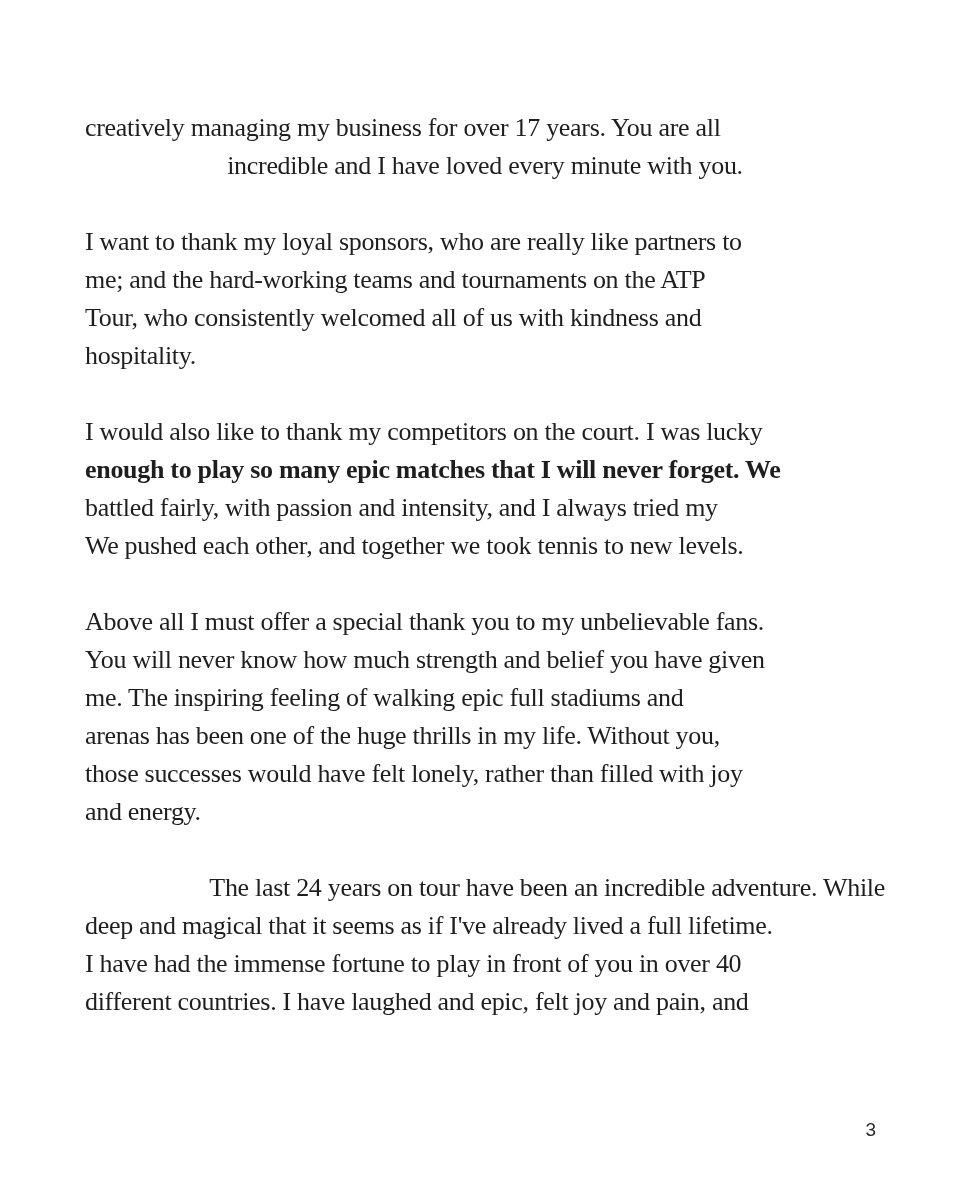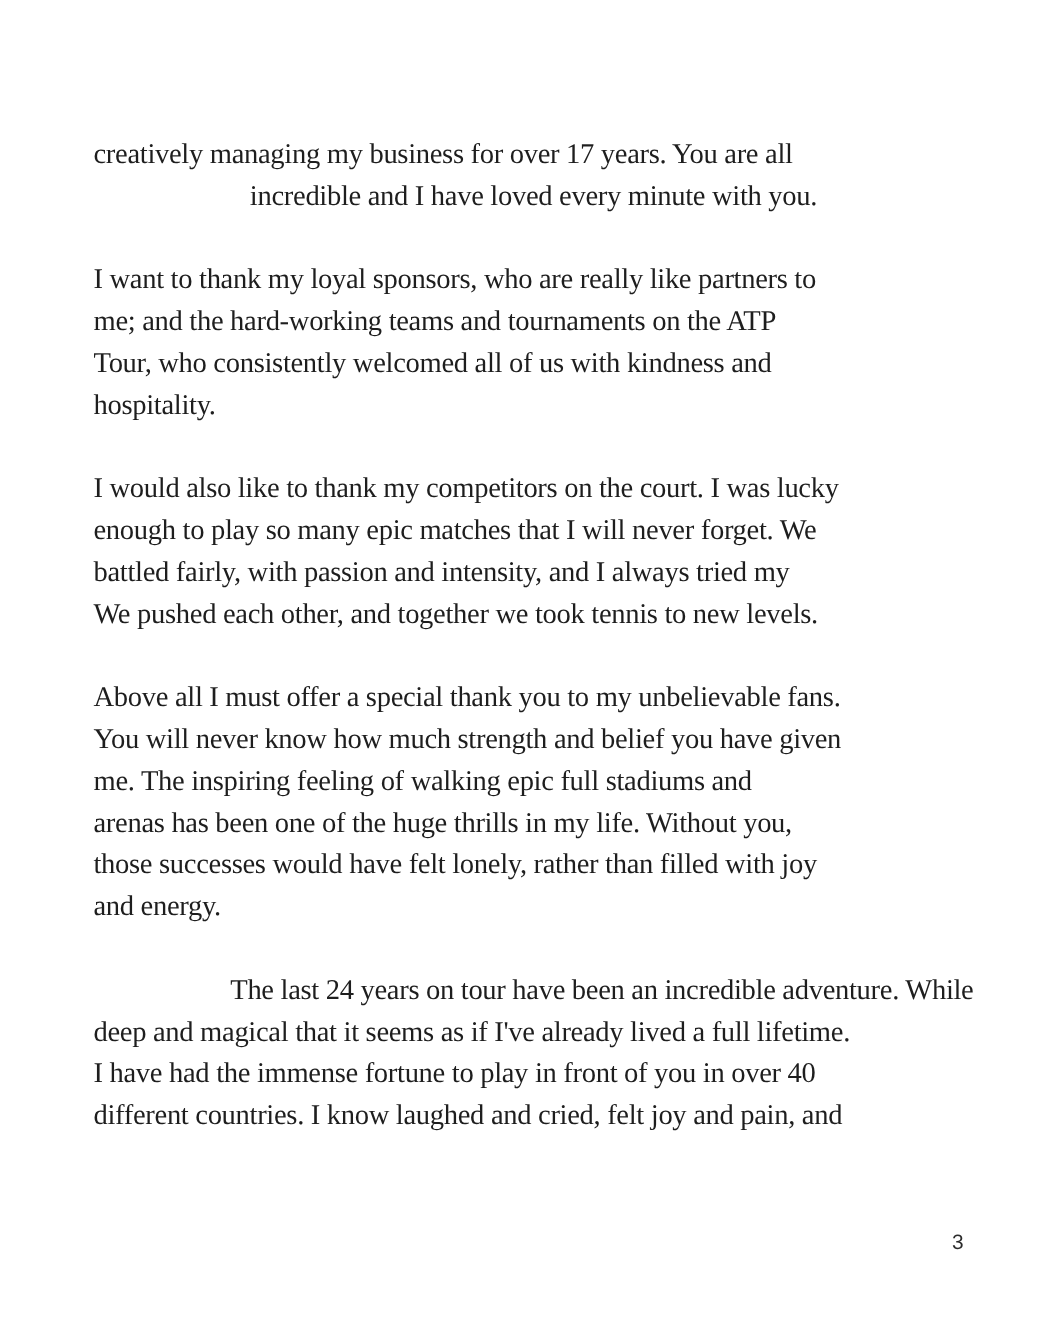--- a/index.html
+++ b/index.html
@@ -45,50 +45,50 @@
     line-height: 22px;
   }
 </style>
 </head>
 <body>
 
 <div class="page">
   <div class="letter-body">
 
     <p class="paragraph">
-      <span class="line" style="display: block; margin-top: 12px;">creatively managing my business for over 17 years. You are all</span>
+      <span class="line" style="display: block;">creatively managing my business for over 17 years. You are all</span>
       <span class="line" style="display: block; text-align: center;">incredible and I have loved every minute with you.</span>
     </p>
 
     <p class="paragraph">
       <span class="line" style="display: block;">I want to thank my loyal sponsors, who are really like partners to</span>
       <span class="line" style="display: block;">me; and the hard-working teams and tournaments on the ATP</span>
       <span class="line" style="display: block;">Tour, who consistently welcomed all of us with kindness and</span>
       <span class="line" style="display: block;">hospitality.</span>
     </p>
 
     <p class="paragraph">
       <span class="line" style="display: block; margin-top: 36px;">I would also like to thank my competitors on the court. I was lucky</span>
-      <span class="line" style="display: block;">enough to play so many epic matches that I will never forget. We</span>
+      <span class="line" style="display: block; font-weight: bold;">enough to play so many epic matches that I will never forget. We</span>
       <span class="line" style="display: block;">battled fairly, with passion and intensity, and I always tried my</span>
       <span class="line" style="display: block;">We pushed each other, and together we took tennis to new levels.</span>
     </p>
 
     <p class="paragraph">
       <span class="line" style="display: block;">Above all I must offer a special thank you to my unbelievable fans.</span>
       <span class="line" style="display: block;">You will never know how much strength and belief you have given</span>
       <span class="line" style="display: block;">me. The inspiring feeling of walking epic full stadiums and</span>
       <span class="line" style="display: block;">arenas has been one of the huge thrills in my life. Without you,</span>
       <span class="line" style="display: block;">those successes would have felt lonely, rather than filled with joy</span>
       <span class="line" style="display: block;">and energy.</span>
     </p>
 
     <p class="paragraph">
       <span class="line" style="display: block; text-align: right;">The last 24 years on tour have been an incredible adventure. While</span>
       <span class="line" style="display: block;">deep and magical that it seems as if I've already lived a full lifetime.</span>
       <span class="line" style="display: block;">I have had the immense fortune to play in front of you in over 40</span>
-      <span class="line" style="display: block;">different countries. I know laughed and cried, felt joy and pain, and</span>
+      <span class="line" style="display: block;">different countries. I have laughed and epic, felt joy and pain, and</span>
     </p>
 
   </div>
 
   <div class="page-number">3</div>
 </div>
 
 </body></html>

